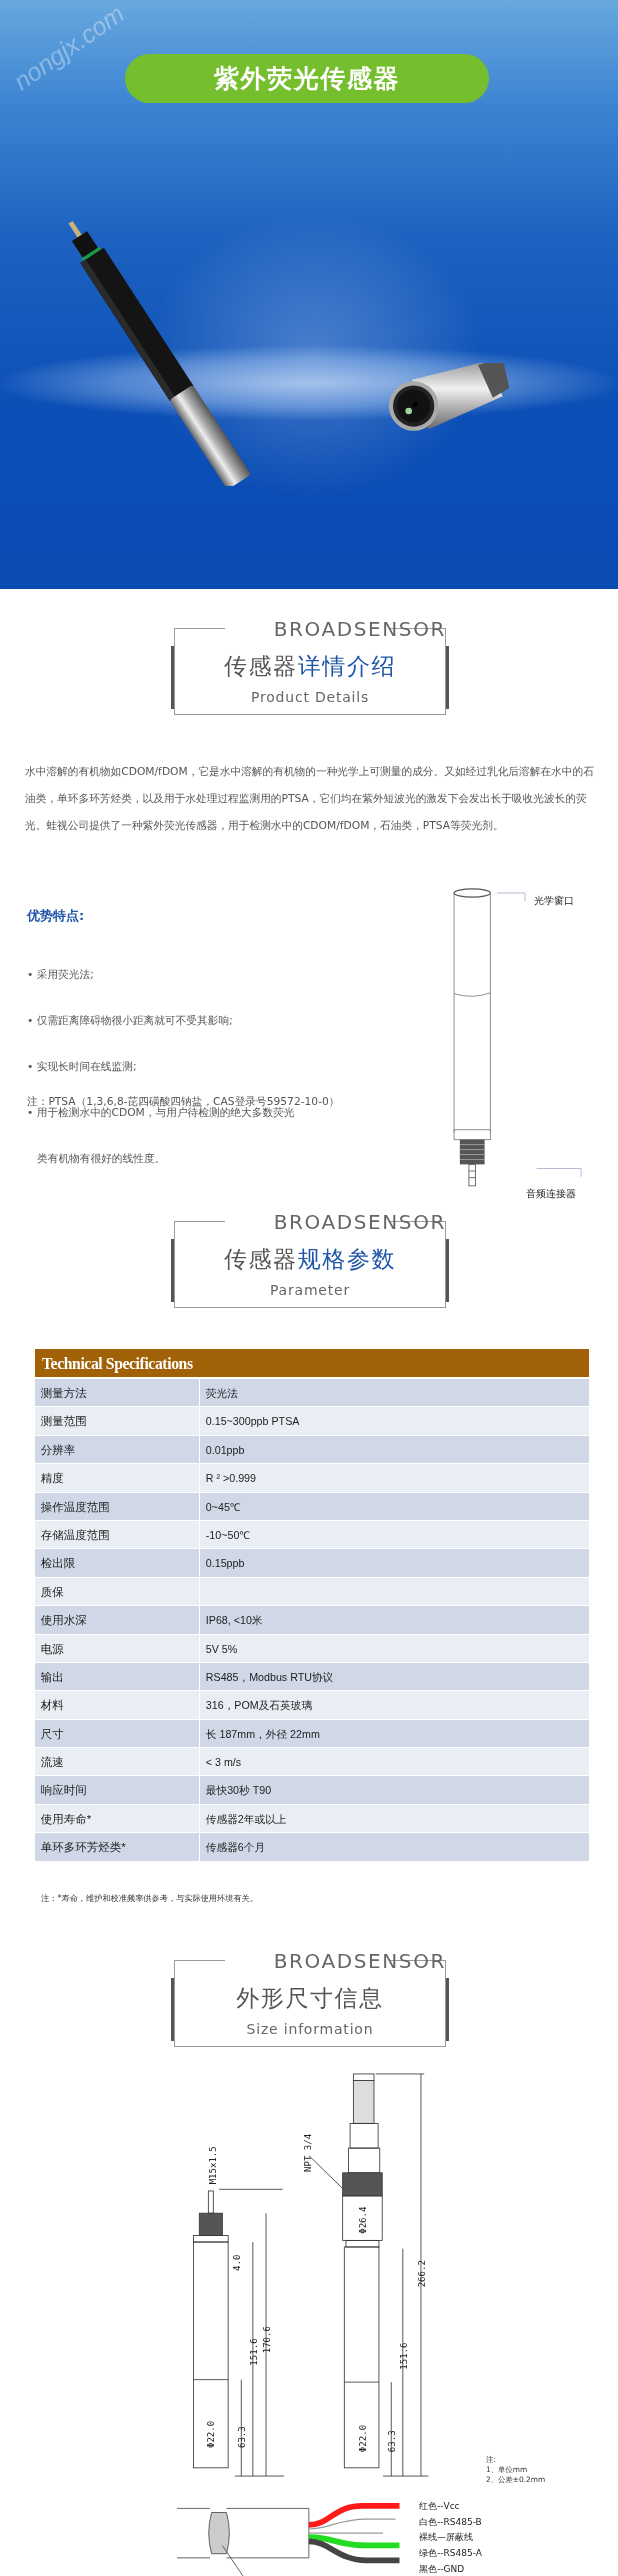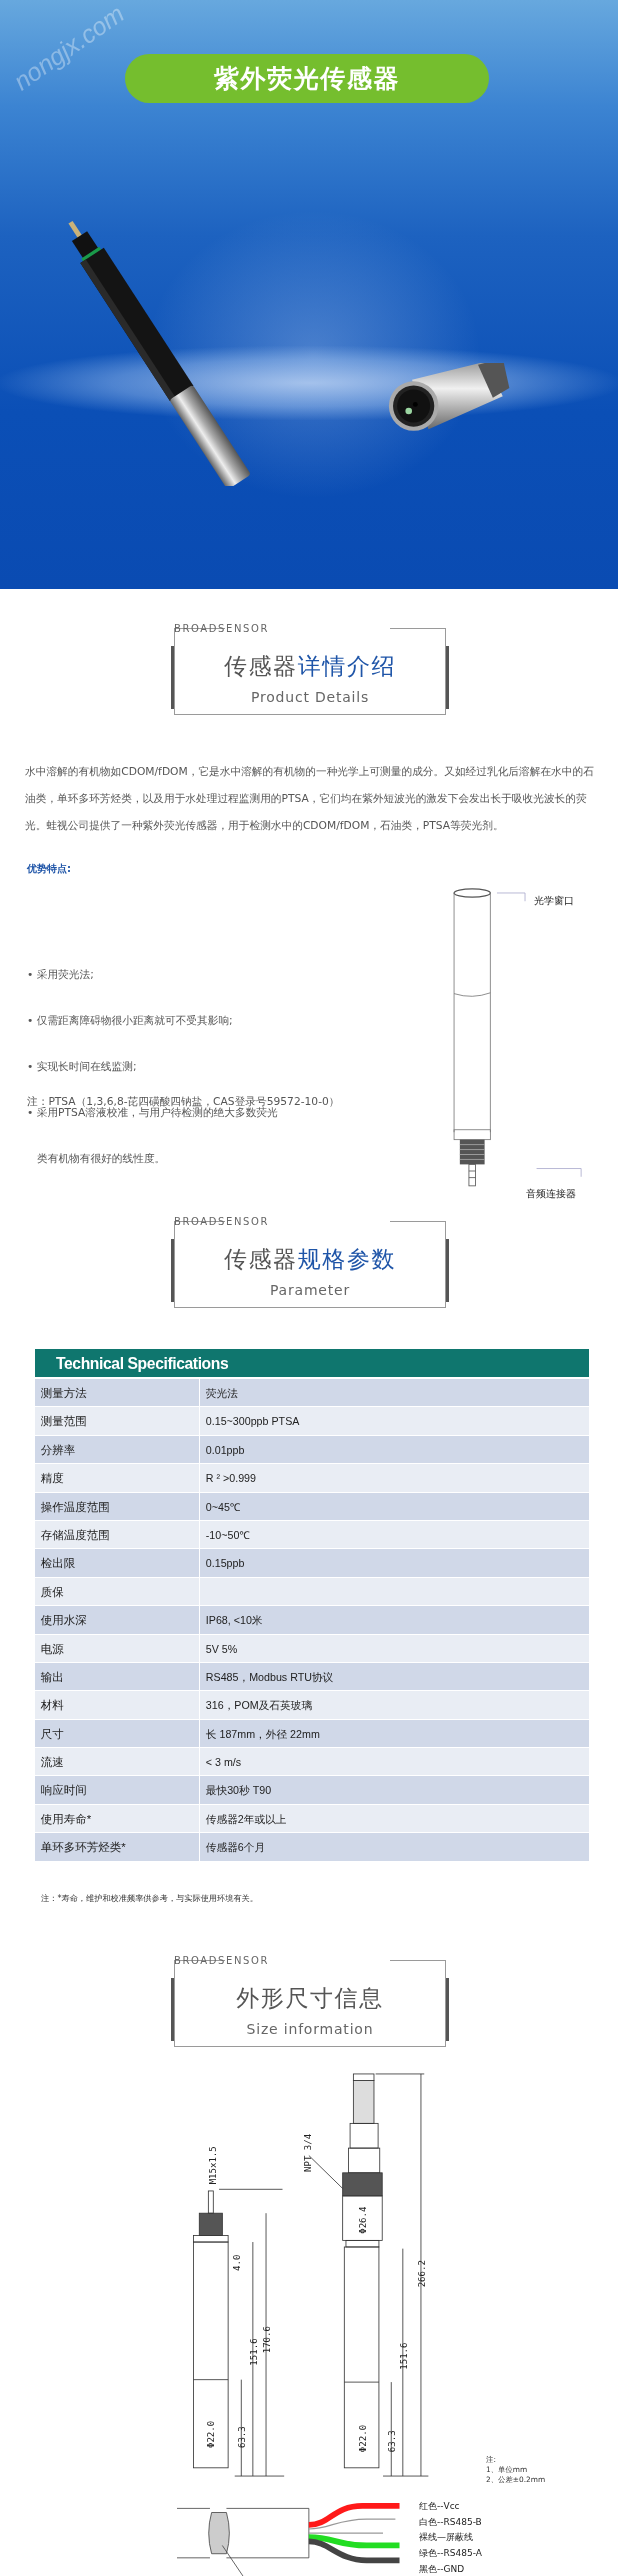--- a/index.html
+++ b/index.html
@@ -10,37 +10,37 @@
   .title-pill { position: absolute; left: 125px; top: 54px; width: 364px; height: 49px; border-radius: 25px; background: #75be2e; color: #fff; font-size: 25px; font-weight: bold; text-align: center; line-height: 49px; letter-spacing: 1.6px; font-family: Liberation Serif, serif; }
   .splash { position: absolute; left: 0; top: 346px; width: 618px; height: 74px; background: radial-gradient(ellipse at center, rgba(220,235,255,0.65) 0%, rgba(200,225,255,0.35) 45%, rgba(255,255,255,0) 72%); }
   .splash2 { position: absolute; left: 132px; top: 198px; width: 363px; height: 313px; background: radial-gradient(ellipse at center, rgba(220,235,255,0.28) 0%, rgba(255,255,255,0) 65%); }
 
   .sec-head { position: absolute; left: 174px; width: 272px; height: 96px; }
   .sec-head .frame { position: absolute; left: 0; top: 8.2px; width: 272px; height: 87px; border: 0.8px solid #9a9a9a; border-top: none; }
   .sec-head .tl { position: absolute; left: 0; top: 8.2px; width: 51px; height: 0.8px; background: #9a9a9a; }
   .sec-head .tr { position: absolute; right: 0; top: 8.2px; width: 56px; height: 0.8px; background: #9a9a9a; }
   .sec-head .bl { position: absolute; left: -3.3px; top: 26px; width: 3.3px; height: 63px; background: #555; }
   .sec-head .br { position: absolute; right: -3.3px; top: 26px; width: 3.3px; height: 63px; background: #555; }
-  .sec-head .brand { position: absolute; left: 0; width: 272px; top: 0; text-align: left; font-size: 10px; letter-spacing: 1.6px; color: #666; line-height: 18px; }
+  .sec-head .brand { position: absolute; left: 0; width: 272px; top: 0; text-align: right; font-size: 20px; letter-spacing: 1.6px; color: #666; line-height: 18px; }
   .sec-head .zh { position: absolute; left: 0; width: 272px; top: 31px; text-align: center; font-size: 23px; color: #555; letter-spacing: 1.6px; }
   .sec-head .zh .hl { color: #1f55a8; }
   .sec-head .en { position: absolute; left: 0; width: 272px; top: 69px; text-align: center; font-size: 14px; color: #666; letter-spacing: 0.8px; }
 
   .intro { position: absolute; left: 25px; top: 758px; width: 569px; font-size: 10.7px; line-height: 27px; color: #555; }
-  .adv-title { position: absolute; left: 27px; top: 862px; font-size: 10px; font-weight: bold; color: #1f55a8; }
+  .adv-title { position: absolute; left: 27px; top: 907px; font-size: 13px; font-weight: bold; color: #1f55a8; }
   .adv-list { position: absolute; left: 27px; top: 944px; font-size: 10.7px; color: #555; line-height: 30px; }
   .adv-list li { list-style: none; margin-top: 16px; }
   .adv-list .cont { padding-left: 10px; }
   .note1 { position: absolute; left: 27px; top: 1095px; font-size: 10.7px; color: #555; text-align: center; }
 
   .drawing1 { position: absolute; left: 445px; top: 874px; width: 165px; height: 330px; }
   .lbl { position: absolute; font-size: 10px; color: #222; }
 
   .spec-table { position: absolute; left: 35px; top: 1349px; width: 554px; border-collapse: separate; border-spacing: 0; font-family: "Liberation Sans", sans-serif; }
-  .spec-table .th { background: #0f766e; color: #fff; font-weight: bold; font-size: 15.7px; height: 30px; padding-left: 21px; line-height: 30px; border-bottom: 2.5px solid #fff; letter-spacing: -0.4px; }
+  .spec-table .th { background: #a16207; color: #fff; font-weight: bold; font-size: 15.7px; height: 30px; padding-left: 7px; line-height: 30px; border-bottom: 2.5px solid #fff; letter-spacing: -0.4px; font-family: Liberation Serif, serif; }
   .spec-row { display: flex; height: 28.4px; border-bottom: 0.8px solid #fff; }
   .spec-row .k { width: 165px; padding-left: 5.8px; line-height: 28px; font-size: 11.5px; color: #222; border-right: 0.8px solid #fff; }
   .spec-row .v { flex: 1; padding-left: 5.8px; line-height: 28px; font-size: 10.7px; color: #222; }
   .spec-row.odd { background: #d0d8e8; }
   .spec-row.even { background: #e9edf4; }
   .spec-note { position: absolute; left: 41px; top: 1893px; font-size: 8.2px; color: #333; }
 
   .drawing2 { position: absolute; left: 148px; top: 2069px; width: 330px; height: 412px; }
   .dim-note { position: absolute; left: 486px; top: 2455px; font-size: 7.4px; color: #333; line-height: 10px; }
   .wire-lbl { position: absolute; left: 419px; font-size: 9px; color: #222; }
@@ -97,21 +97,21 @@
   <div class="en">Product Details</div>
 </div>
 
 <p class="intro">水中溶解的有机物如CDOM/fDOM，它是水中溶解的有机物的一种光学上可测量的成分。又如经过乳化后溶解在水中的石油类，单环多环芳烃类，以及用于水处理过程监测用的PTSA，它们均在紫外短波光的激发下会发出长于吸收光波长的荧光。蛙视公司提供了一种紫外荧光传感器，用于检测水中的CDOM/fDOM，石油类，PTSA等荧光剂。</p>
 
 <div class="adv-title">优势特点:</div>
 <ul class="adv-list">
   <li>• 采用荧光法;</li>
   <li>• 仅需距离障碍物很小距离就可不受其影响;</li>
   <li>• 实现长时间在线监测;</li>
-  <li>• 采用PTSA溶液校准，与用户待检测的绝大多数荧光</li>
+  <li>• 用于检测水中的CDOM，与用户待检测的绝大多数荧光</li>
   <li class="cont">类有机物有很好的线性度。</li>
 </ul>
 <div class="note1">注：PTSA（1,3,6,8-芘四磺酸四钠盐，CAS登录号59572-10-0）</div>
 
 <svg class="drawing1" viewBox="0 0 200 400" width="165" height="330">
   <ellipse cx="33" cy="23" rx="22" ry="5" fill="none" stroke="#555" stroke-width="1.5"></ellipse>
   <line x1="11" y1="23" x2="11" y2="313" stroke="#777"></line>
   <line x1="55" y1="23" x2="55" y2="313" stroke="#777"></line>
   <path d="M11 145 Q33 152 55 144" fill="none" stroke="#777"></path>
   <rect x="11" y="310" width="44" height="12" fill="none" stroke="#777"></rect>

